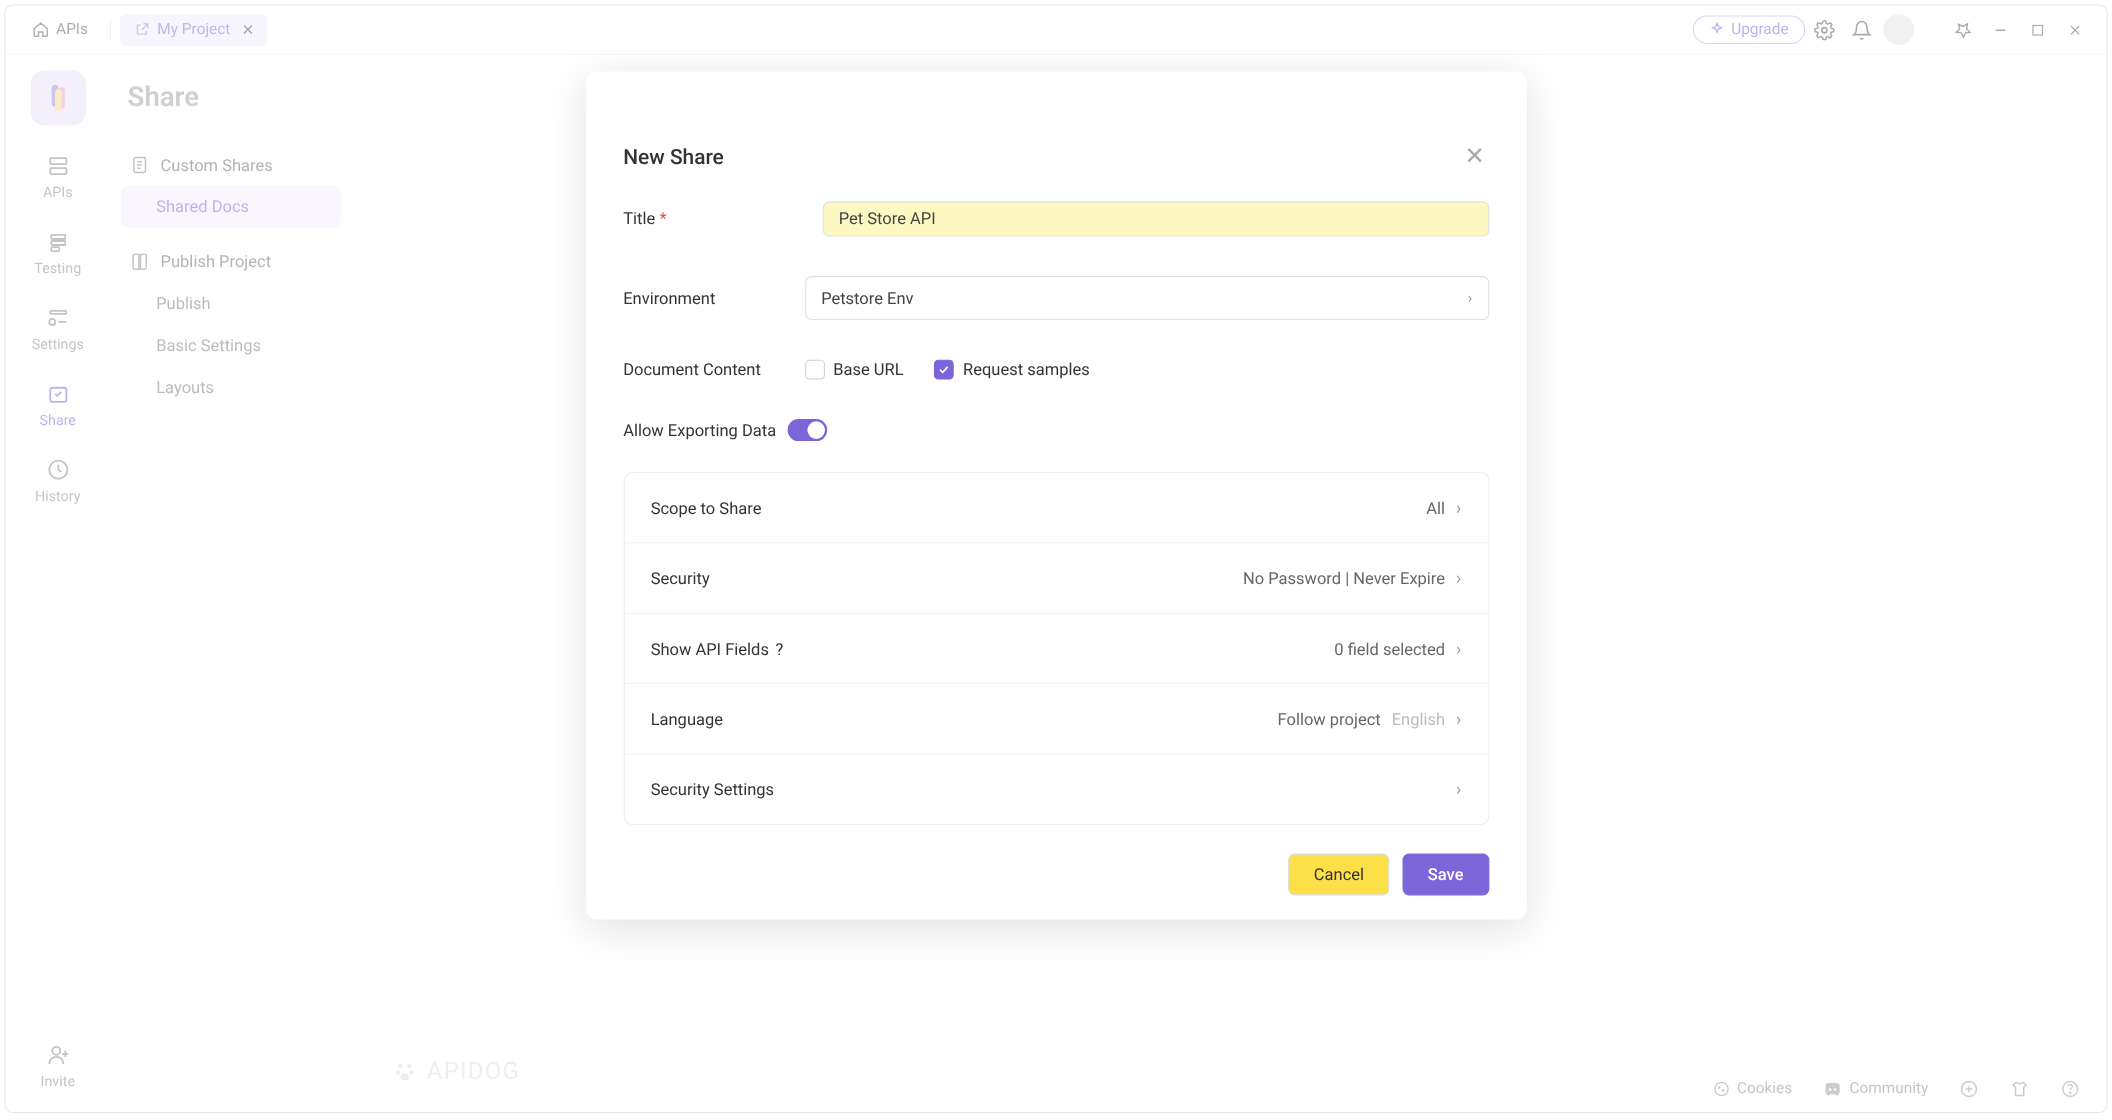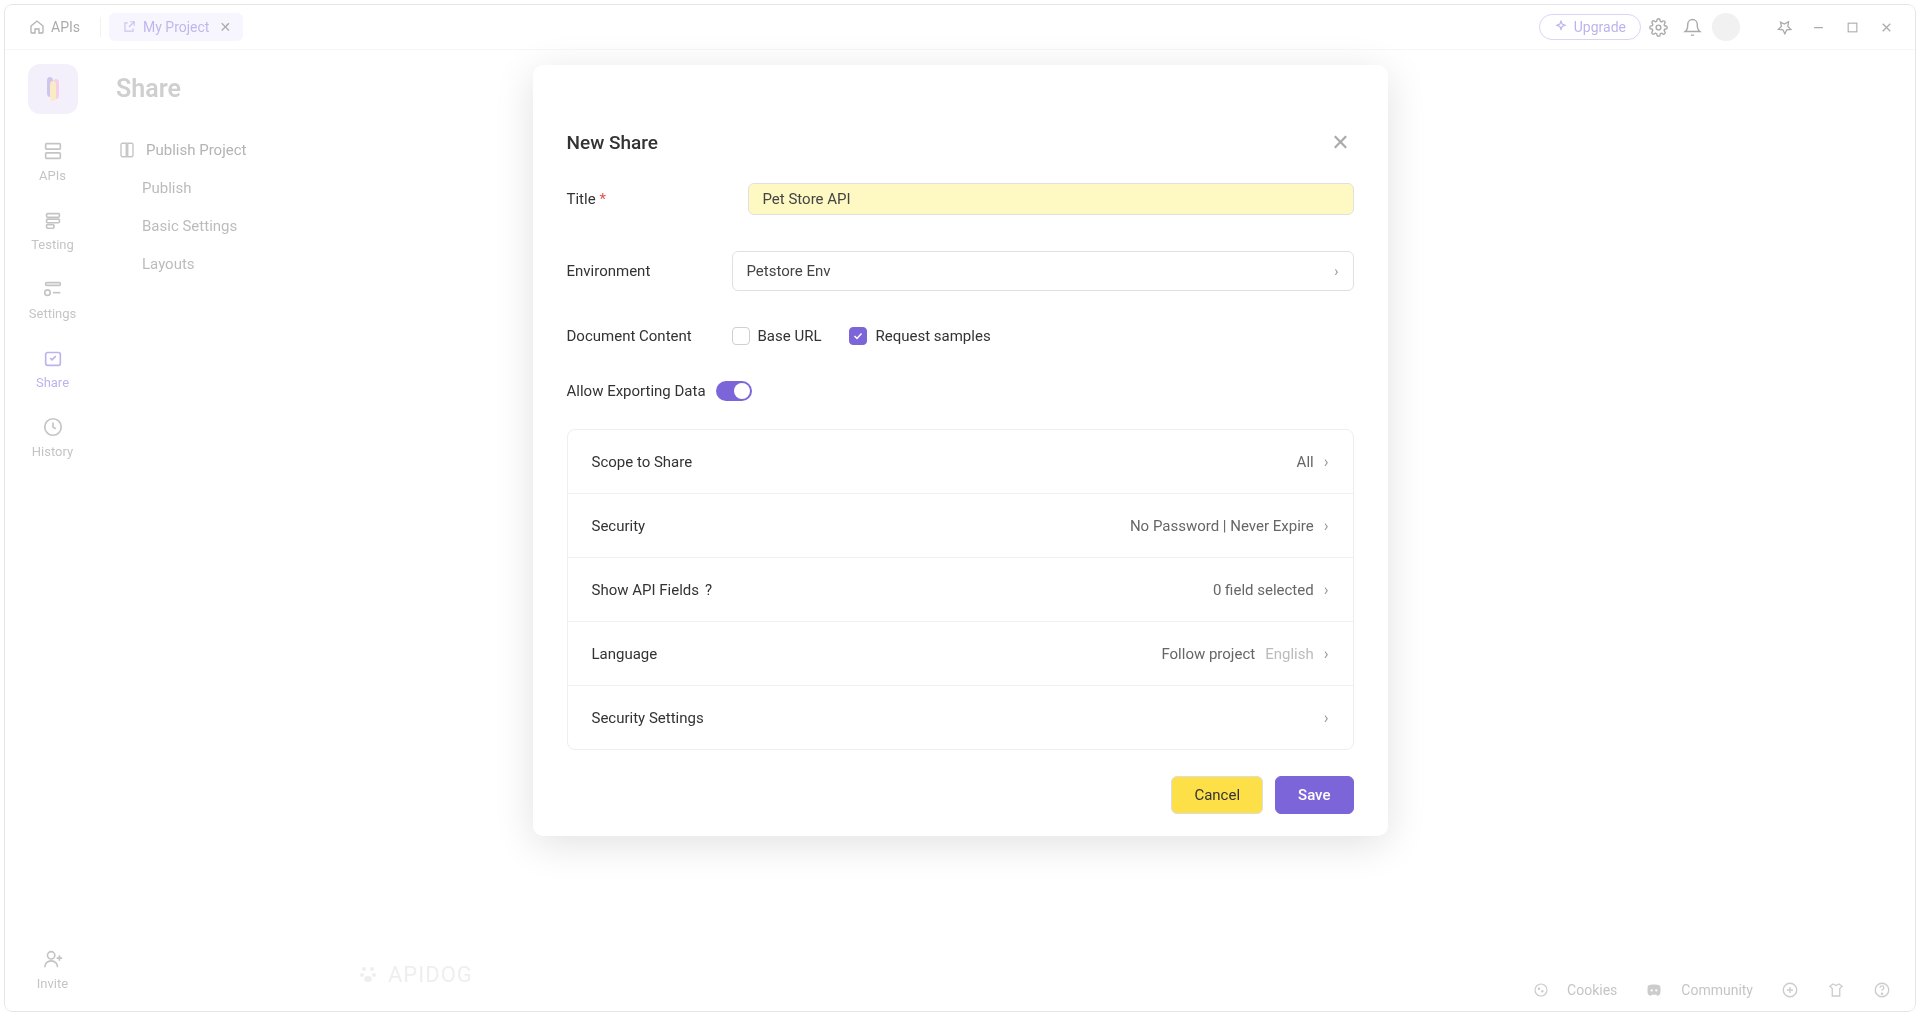--- a/index.html
+++ b/index.html
@@ -38,21 +38,21 @@
 .sp-head { display: flex; align-items: center; gap: 10px; padding: 10px 8px; font-size: 15px; color: #666; cursor: pointer; }
 .sp-sub { padding: 10px 8px 10px 32px; font-size: 15px; color: #777; border-radius: 6px; cursor: pointer; }
 .sp-sub.active { background: #f2effb; color: #7c64d9; }
 
 
 .main-area { flex: 1; position: relative; background: #fff; }
 .watermark { position: absolute; bottom: 24px; left: 36px; color: #ddd; font-size: 22px; letter-spacing: 1px; display: flex; align-items: center; gap: 8px; }
 
 
 .footer { position: absolute; bottom: 0; right: 0; height: 42px; display: flex; align-items: center; gap: 28px; padding: 0 24px; color: #888; font-size: 14px; }
-.footer .fitem { display: flex; align-items: center; gap: 18px; cursor: pointer; }
+.footer .fitem { display: flex; align-items: center; gap: 6px; cursor: pointer; }
 
 
 .modal-overlay { position: absolute; inset: 0; background: rgba(255,255,255,0.5); display: flex; justify-content: center; align-items: flex-start; }
 .modal { width: 855px; margin-top: 60px; background: #fff; border-radius: 10px; box-shadow: 0 8px 40px rgba(0,0,0,0.12); padding: 28px 0 22px 0; display: flex; flex-direction: column; position: relative; }
 .modal-head { display: flex; align-items: center; justify-content: space-between; padding: 0 34px 10px 34px; margin-top: 36px; }
 .modal-title { font-size: 19px; font-weight: 500; color: #333; }
 .modal-close { color: #aaa; cursor: pointer; width: 26px; height: 26px; display: flex; align-items: center; justify-content: center; font-size: 22px; }
 .modal-scroll { overflow-y: auto; padding: 0 34px; max-height: 660px; }
 .modal-scroll::-webkit-scrollbar { width: 8px; }
 .modal-scroll::-webkit-scrollbar-thumb { background: #ddd; border-radius: 4px; }
@@ -222,20 +222,32 @@
               <path d="M3 21c0-4 3-7 7-7s7 3 7 7"></path>
               <path d="M19 8v6M16 11h6"></path>
             </svg>
           </span>
         <span>Invite</span>
       </div>
     </div>
 
     <div class="side-panel">
       <h1>Share</h1>
+      <div class="sp-group">
+        <div class="sp-head">
+          <svg viewBox="0 0 24 24" width="18" height="18" fill="none" stroke="#888" stroke-width="1.8">
+              <rect x="5" y="3" width="14" height="18" rx="2"></rect>
+              <path d="M9 8h6M9 12h6M9 16h4"></path>
+            </svg>
+          <span>Custom Shares</span>
+        </div>
+        <div class="sp-sub active">
+          <span>Shared Docs</span>
+        </div>
+      </div>
       <div class="sp-group">
         <div class="sp-head">
           <svg viewBox="0 0 24 24" width="18" height="18" fill="none" stroke="#888" stroke-width="1.8">
               <path d="M4 5a2 2 0 0 1 2-2h5v18H6a2 2 0 0 1-2-2V5zM13 3h5a2 2 0 0 1 2 2v14a2 2 0 0 1-2 2h-5V3z"></path>
             </svg>
           <span>Publish Project</span>
         </div>
         <div class="sp-sub"><span>Publish</span></div>
         <div class="sp-sub"><span>Basic Settings</span></div>
         <div class="sp-sub"><span>Layouts</span></div>

